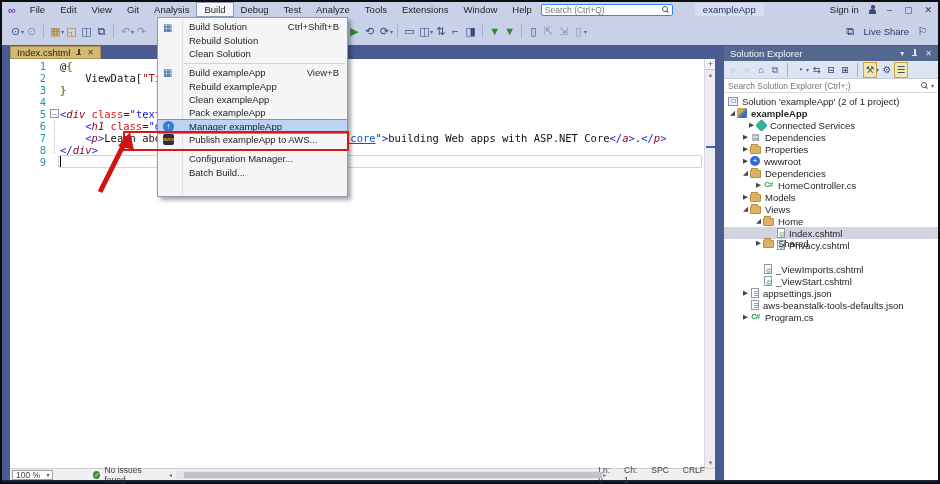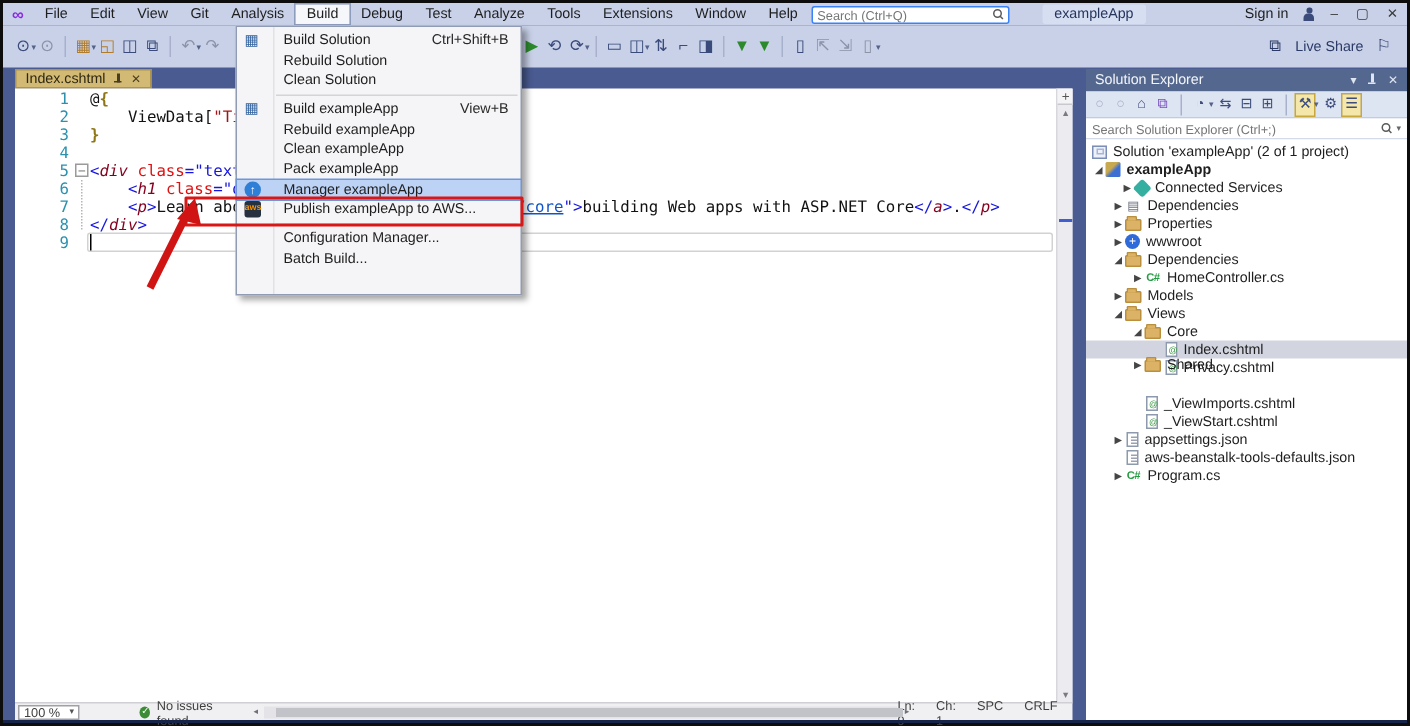--- a/index.html
+++ b/index.html
@@ -385,21 +385,21 @@
           <span>Models</span>
         </div>
       <div class="trow" style="top:110px; padding-left:17px">
           <span class="chev">◢</span>
           <span class="ti ti-folder"></span>
           <span>Views</span>
         </div>
       <div class="trow" style="top:122px; padding-left:30px">
           <span class="chev">◢</span>
           <span class="ti ti-folder"></span>
-          <span>Core</span>
+          <span>Home</span>
         </div>
       <div class="trow sel" style="top:134px; padding-left:52px">
           <span class="ti ti-page razor"></span>
           <span>Index.cshtml</span>
         </div>
       <div class="trow" style="top:146px; padding-left:52px">
           <span class="ti ti-page razor"></span>
           <span>Privacy.cshtml</span>
         </div>
       <div class="trow" style="top:144px; padding-left:30px">

